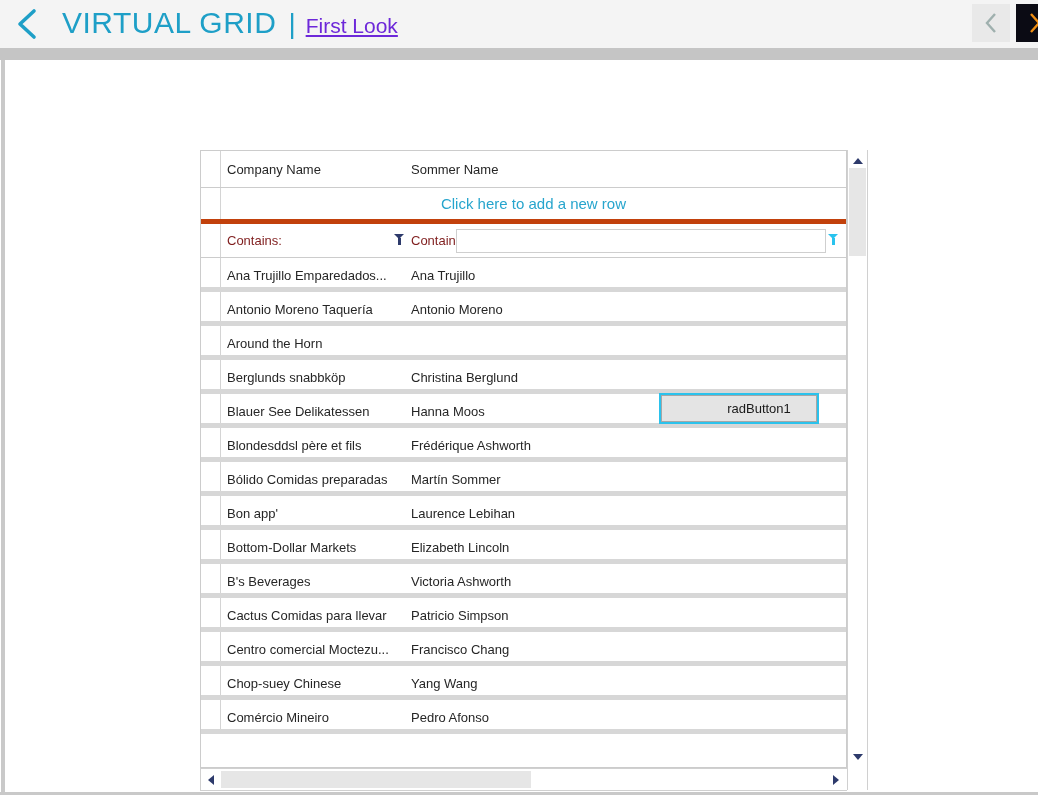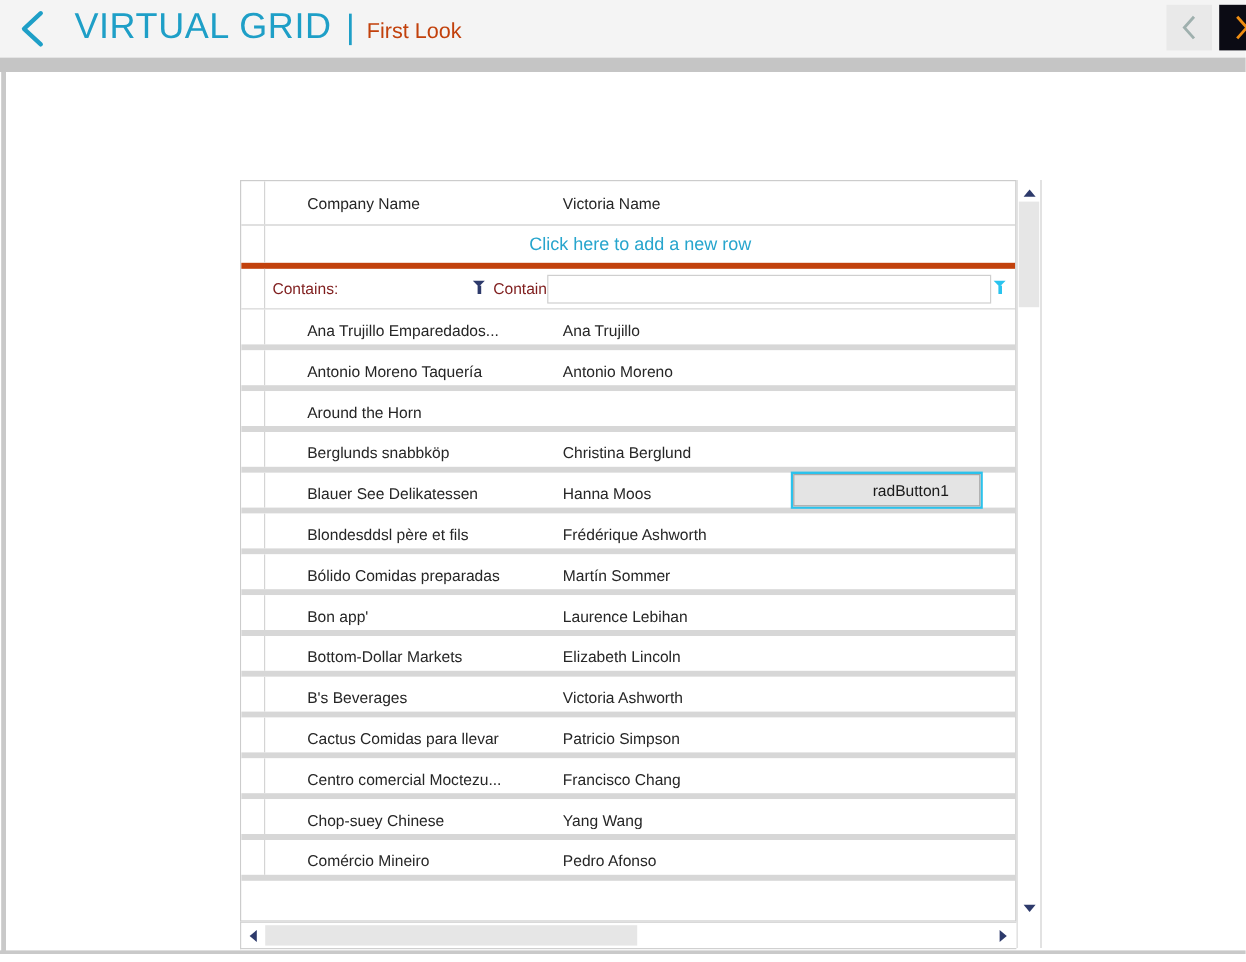--- a/index.html
+++ b/index.html
@@ -5,35 +5,35 @@
   html,body{margin:0;padding:0;width:1038px;height:802px;overflow:hidden;
     background:#ffffff;font-family:"Liberation Sans",sans-serif;}
   .abs{position:absolute;}
 
   
   .topbar{left:0;top:0;width:1038px;height:48px;background:#f4f4f4;}
   .back-icon{left:13px;top:8px;width:28px;height:32px;cursor:pointer;}
   .titlewrap{left:62px;top:0;height:48px;display:flex;align-items:baseline;justify-content:space-between;}
   .title{font-size:30px;font-weight:300;color:#1e9fc7;letter-spacing:.5px;line-height:46px;}
   .pipe{font-size:28px;font-weight:400;color:#1e9fc7;margin:0 10px 0 12px;line-height:46px;}
-  .subtitle{font-size:18px;font-weight:400;color:#c2410c;}
+  .subtitle{font-size:21px;font-weight:400;color:#6d28d9;text-decoration:underline;}
   .navbtn{top:4px;width:38px;height:38px;display:flex;align-items:center;justify-content:center;cursor:pointer;}
   .navbtn.prev{left:972px;background:#e9e9e9;}
   .navbtn.next{left:1016px;background:#0b0b14;}
   .grayband{left:0;top:48px;width:1038px;height:12px;background:#c5c5c5;}
   .panel-left{left:1px;top:60px;width:4px;height:733px;background:#c9c9c9;}
   .bottomline{left:0;top:792px;width:1038px;height:3px;background:#c9c9c9;}
 
   
   .vgrid{left:200px;top:150px;width:647px;height:618px;background:#fff;
     border:1px solid #cccccc;box-sizing:border-box;overflow:hidden;
     font-size:13px;color:#262626;}
   .gridrow{display:flex;align-items:center;box-sizing:border-box;}
   .rh{width:20px;height:100%;border-right:1px solid #d4d4d4;flex:0 0 20px;box-sizing:border-box;}
-  .cell{padding-left:6px;white-space:nowrap;overflow:hidden;margin-left:29px;}
+  .cell{padding-left:6px;white-space:nowrap;overflow:hidden;}
   .cell.company{width:184px;flex:0 0 184px;box-sizing:border-box;}
   .cell.contact{flex:1;}
   .headrow{height:37px;border-bottom:1px solid #cccccc;}
   .addrow{height:36px;border-bottom:5px solid #c2410c;cursor:pointer;position:relative;}
   .addlabel{flex:1;text-align:center;color:#27a5cd;font-size:15px;}
   .filterrow{height:34px;border-bottom:1px solid #cccccc;position:relative;}
   .flabel{color:#7f1d1d;cursor:pointer;}
   .flabel.c1{position:absolute;left:26px;top:9px;}
   .funnel{display:inline-block;width:11px;height:11px;position:relative;cursor:pointer;}
   .funnel::before{content:"";position:absolute;top:0;left:0;width:0;height:0;
@@ -96,21 +96,21 @@
 </div>
 <div class="abs grayband"></div>
 <div class="abs panel-left"></div>
 <div class="abs bottomline"></div>
 
 <div class="abs vgrid">
 
   <div class="gridrow headrow">
     <div class="rh"></div>
     <div class="cell company">Company Name</div>
-    <div class="cell contact">Victoria Name</div>
+    <div class="cell contact">Sommer Name</div>
   </div>
 
   <div class="gridrow addrow">
     <div class="rh"></div>
     <div class="addlabel">Click here to add a new row</div>
   </div>
 
   <div class="gridrow filterrow">
     <div class="rh"></div>
     <span class="flabel c1">Contains:</span>

